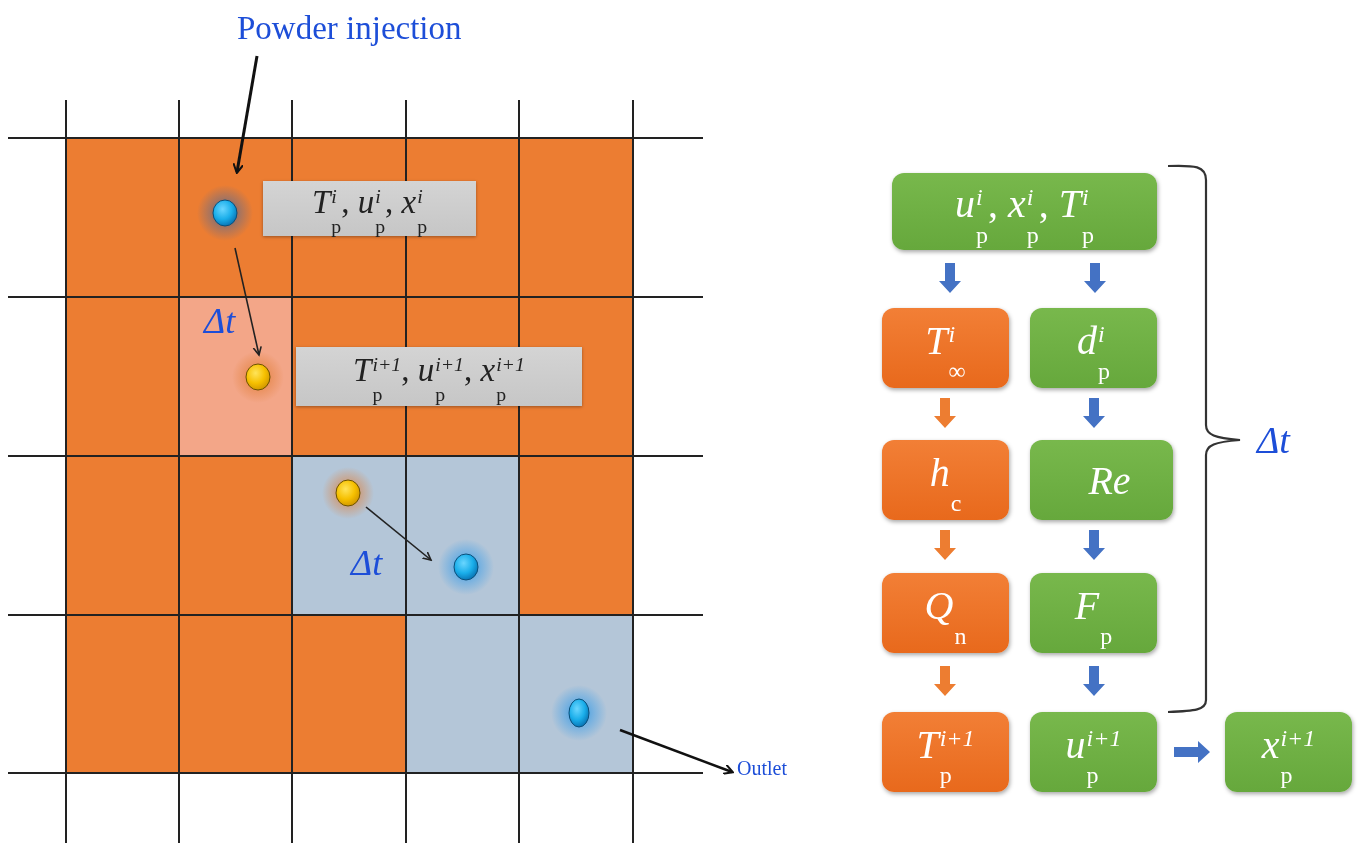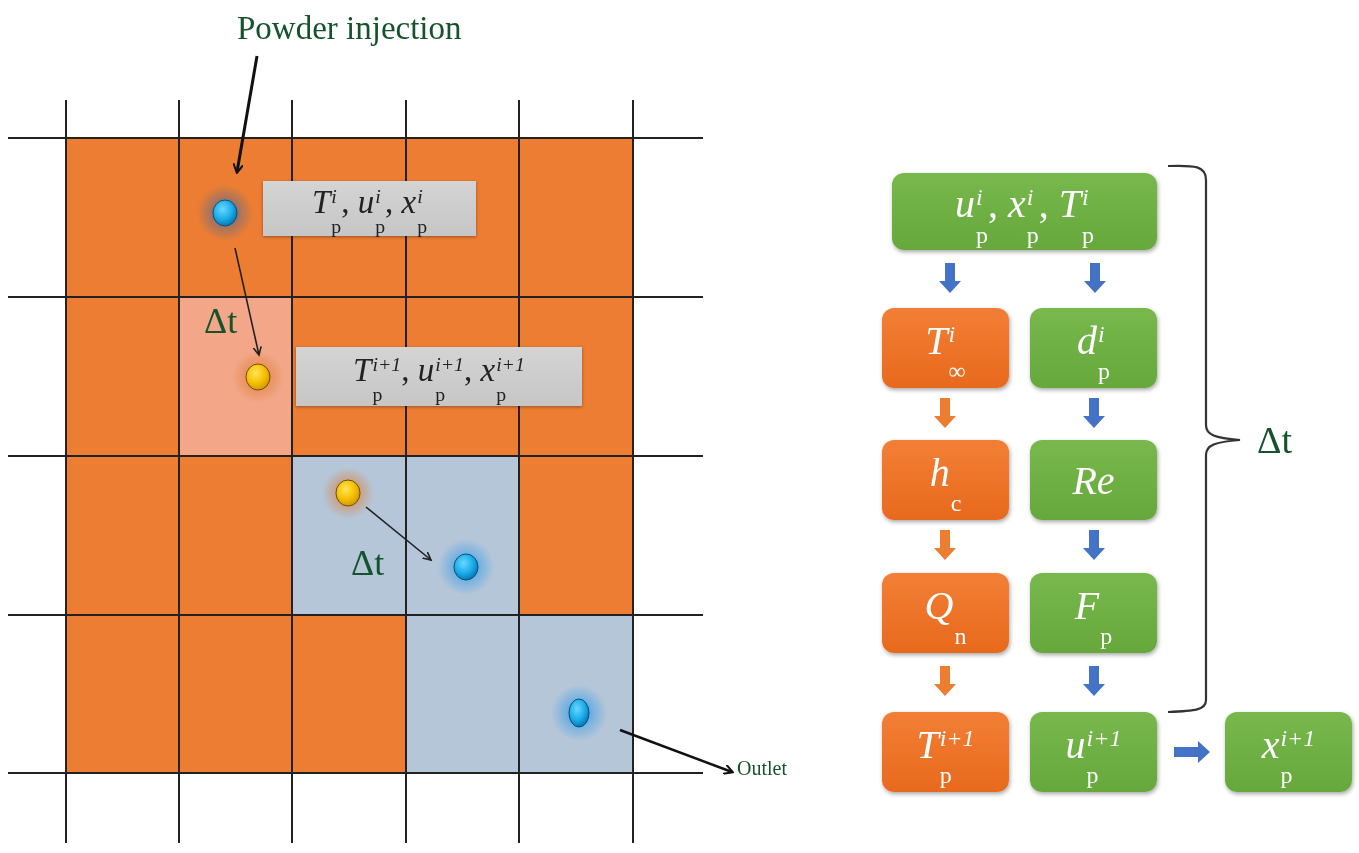--- a/index.html
+++ b/index.html
@@ -1,19 +1,19 @@
 <!DOCTYPE html>
 <html><head>
 <meta charset="utf-8">
 <style>
   html, body { margin: 0; padding: 0; background: #ffffff; }
   body { width: 1359px; height: 853px; position: relative; overflow: hidden; font-family: "Liberation Serif", serif; }
   svg { position: absolute; left: 0; top: 0; }
-  .it { }
-  .lbl { position: absolute; white-space: nowrap; color: #14532d; font-family: "Liberation Serif", serif; }
+  .it { font-style: italic; }
+  .lbl { position: absolute; white-space: nowrap; color: #1d4ed8; font-family: "Liberation Serif", serif; }
   .gbox { position: absolute; background: linear-gradient(#d4d4d4, #c6c6c6); box-shadow: 0 1px 3px rgba(0,0,0,0.35); display: flex; align-items: center; justify-content: center; color: #222; font-family: "Liberation Serif", serif; }
   .fbox { position: absolute; border-radius: 12px; display: flex; align-items: center; justify-content: center; color: #fff; font-family: "Liberation Serif", serif; font-size: 40px; box-shadow: 1px 2px 4px rgba(0,0,0,0.35); }
   .orange { background: linear-gradient(#f27f36, #e8691c); }
   .green { background: linear-gradient(#78b84c, #66a83c); }
   .math { font-style: italic; }
   .ms { display: inline-flex; align-items: baseline; }
   .stack { display: inline-flex; flex-direction: column; line-height: 0.9; font-size: 0.6em; vertical-align: middle; margin-left: 1px; }
   .stack .s-up { font-style: italic; position: relative; top: -0.5em; }
   .stack .s-dn { font-style: normal; position: relative; top: 0.15em; }
 </style>
@@ -257,21 +257,21 @@
   </div>
 <div class="fbox green" style="left: 1030px; top: 308px; width: 127px; height: 80px;">
     <span><span class="ms">
         <span class="math">d</span>
         <span class="stack">
           <span class="s-up">i</span>
           <span class="s-dn">p</span>
         </span>
       </span></span>
   </div>
-<div class="fbox green" style="left: 1030px; top: 440px; width: 127px; height: 80px;">
+<div class="fbox green" style="left: 1030px; top: 440px; width: 127px; height: 80px; padding-left: 16px;">
     <span><span class="ms">
         <span class="math">Re</span>
       </span></span>
   </div>
 <div class="fbox green" style="left: 1030px; top: 573px; width: 127px; height: 80px;">
     <span><span class="ms">
         <span class="math">F</span>
         <span class="stack">
           <span class="s-up">&nbsp;</span>
           <span class="s-dn">p</span>

